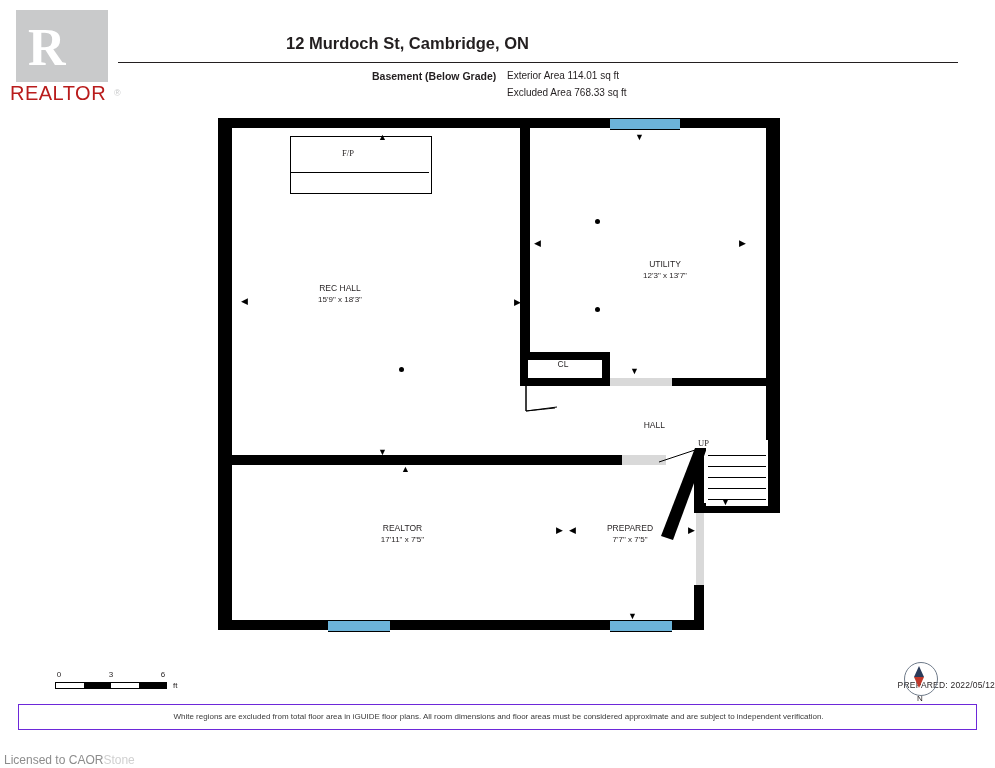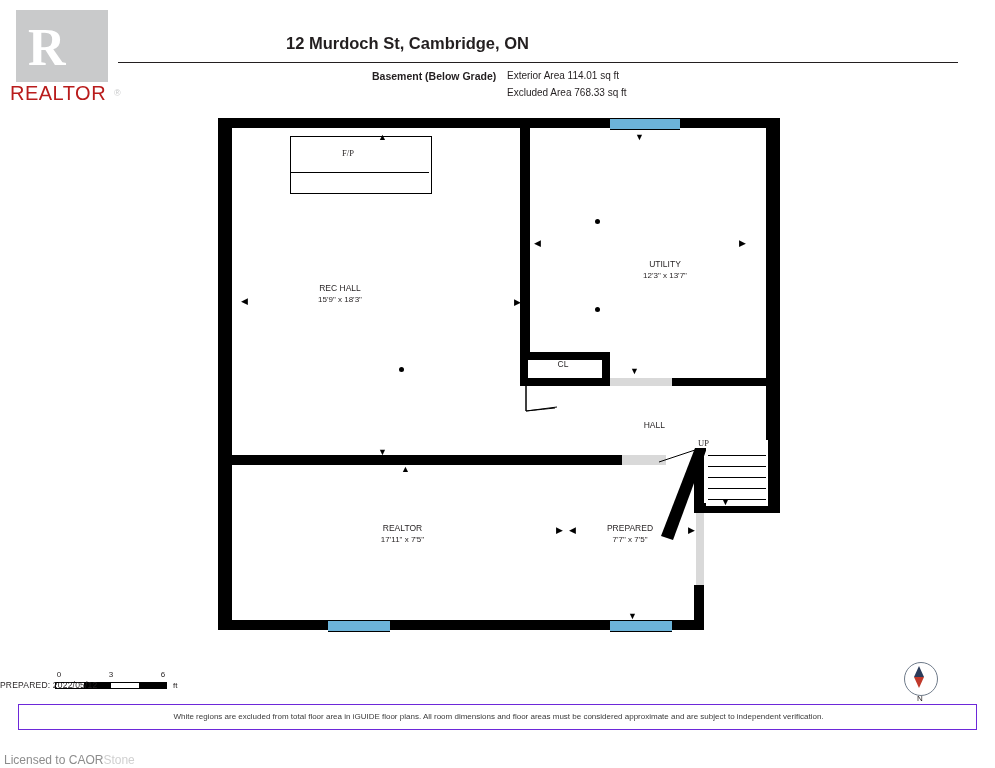--- a/index.html
+++ b/index.html
@@ -202,21 +202,21 @@
     position: absolute;
     left: 118px;
     top: 11px;
     font-size: 8px;
   }
   .prepared {
     position: absolute;
     left: 0;
     top: 680px;
     width: 995px;
-    text-align: left;
+    text-align: right;
     font-size: 8.5px;
     letter-spacing: 0.2px;
   }
   .compass {
     position: absolute;
     left: 898px;
     top: 660px;
     width: 44px;
     height: 48px;
   }

